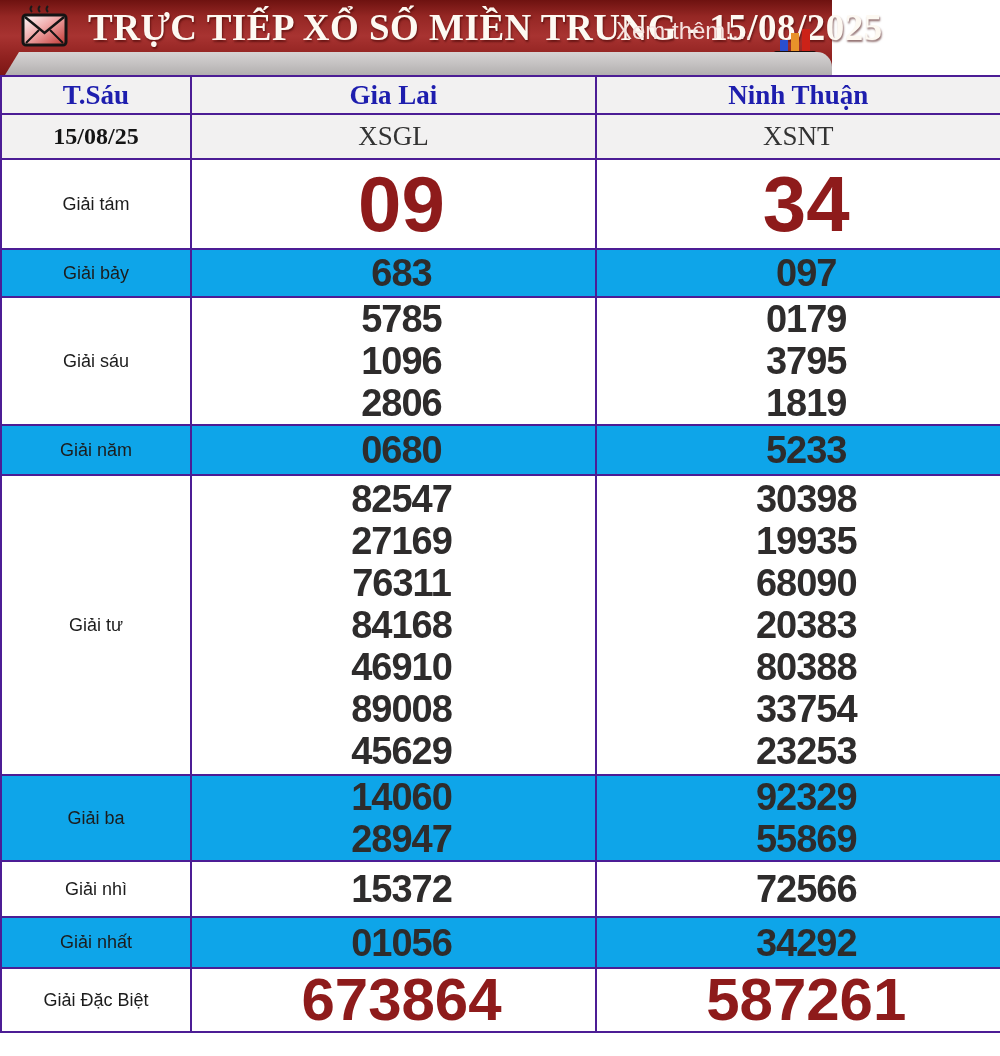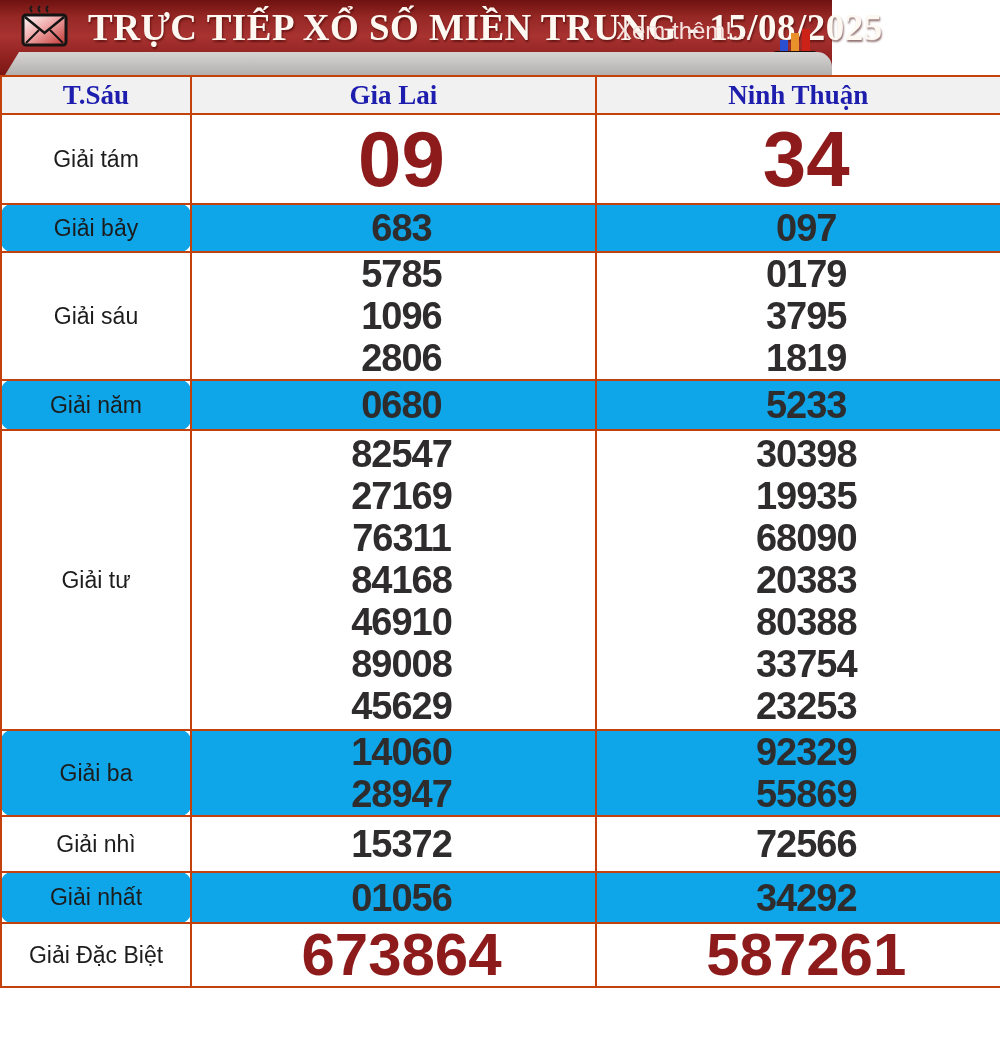--- a/index.html
+++ b/index.html
@@ -27,33 +27,33 @@
   .gray-strip {
     position:absolute; left:5px; right:0; top:52px; height:23px;
     background:linear-gradient(180deg,#d6d3d3 0%,#c3c0c0 55%,#b2afaf 100%);
     border-top-right-radius:15px;
     clip-path:polygon(0 100%, 14px 0, 100% 0, 100% 100%);
   }
 
   
   table.results { width:1000px; border-collapse:collapse; table-layout:fixed; }
   table.results td {
-    border:2px solid #c2410c; text-align:center; vertical-align:middle;
+    border:2px solid #4c1d95; text-align:center; vertical-align:middle;
     overflow:hidden; padding:0;
   }
   table.results { border-right:3px solid #3f3f3f; }
   .bg-light td { background:#f2f1f1; }
   .bg-white td { background:#ffffff; }
   .bg-alt td   { background:#0ea5e9; }
 
   .day-head { font-family:"Liberation Serif", serif; font-weight:bold; font-size:27px; color:#1e1eae; }
   .date-txt { font-family:"Liberation Serif", serif; font-weight:bold; font-size:24px; color:#141414; }
   .code-txt { font-family:"Liberation Serif", serif; font-size:27px; color:#333333; }
 
-  .label-cell { font-size:23px; color:#1c1c1c;border-radius:11px; }
+  .label-cell { font-size:18px; color:#1c1c1c; }
   .num { font-weight:bold; font-size:38px; line-height:42px; color:#2e2c2c; letter-spacing:-1px;padding-left:16px; }
   .big8 .num { font-size:78px; line-height:84px; color:#8e1b1b; letter-spacing:0; }
   .bigdb .num { font-size:60px; line-height:62px; color:#8e1b1b; letter-spacing:0; }
 </style>
 </head>
 <body>
 
 <div class="page">
 
   <div class="banner">
@@ -94,20 +94,25 @@
         <col style="width:405px">
       </colgroup>
 
     <tbody>
         <tr class="bg-light" style="height:38px">
       <td class="day-head">T.Sáu</td>
       <td class="day-head">Gia Lai</td>
       <td class="day-head">Ninh Thuận</td>
     </tr>
 
+    <tr class="bg-light" style="height:45px">
+      <td class="date-txt">15/08/25</td>
+      <td class="code-txt">XSGL</td>
+      <td class="code-txt">XSNT</td>
+    </tr>
 
     <tr class="bg-white big8" style="height:90px">
       <td class="label-cell">Giải tám</td>
       <td>
             <div class="num">09</div>
           </td>
       <td>
             <div class="num">34</div>
           </td>
     </tr>

